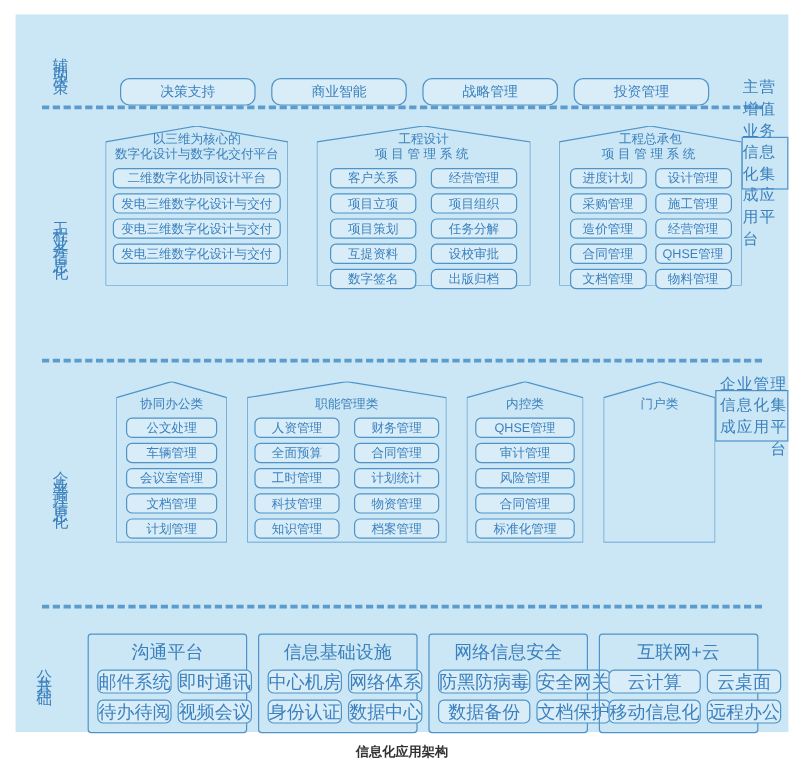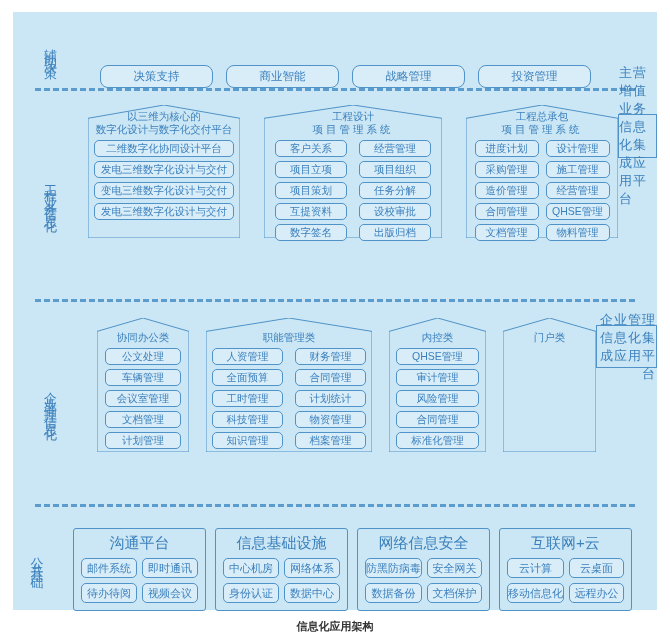--- a/index.html
+++ b/index.html
@@ -56,21 +56,21 @@
                   display:flex; align-items:center; justify-content:center; letter-spacing:1px; }
   .platform-b1 { width:522px; height:44px; margin-top:9px; }
   .platform-b2 { width:512px; height:43px; margin-top:7px;text-align:right; }
   
   .content-3 { display:flex; align-items:flex-start; padding-top:21px; gap:9px; padding-left:12px; }
   .group { flex:none; width:133px; border:1px solid var(--border); border-radius:3px;
            padding:5px 7px 7px; }
   .group-title { text-align:center; color:var(--text); font-size:15px; margin-bottom:5px; }
   .group-items { display:grid; grid-template-columns:1fr 1fr; gap:5px 5px; }
   .gbtn { height:20px; border:1px solid var(--border); border-radius:5px; background:var(--box-bg);
-          color:var(--text); font-size:11px; white-space:nowrap;
+          color:var(--text); font-size:15px; white-space:nowrap;
           display:flex; align-items:center; justify-content:center; }
   .caption { position:absolute; top:619px; left:0; width:100%; text-align:center;
              color:var(--caption); font-size:11px; font-weight:bold; }
 </style>
 </head>
 <body>
 
 <div class="page">
   <div class="panel">
       <div class="band band-0">

